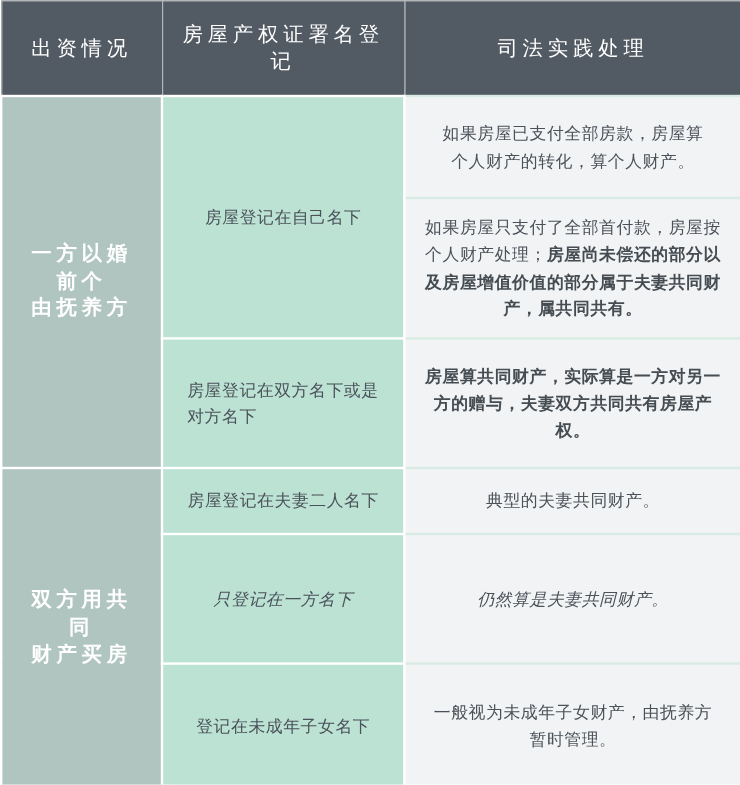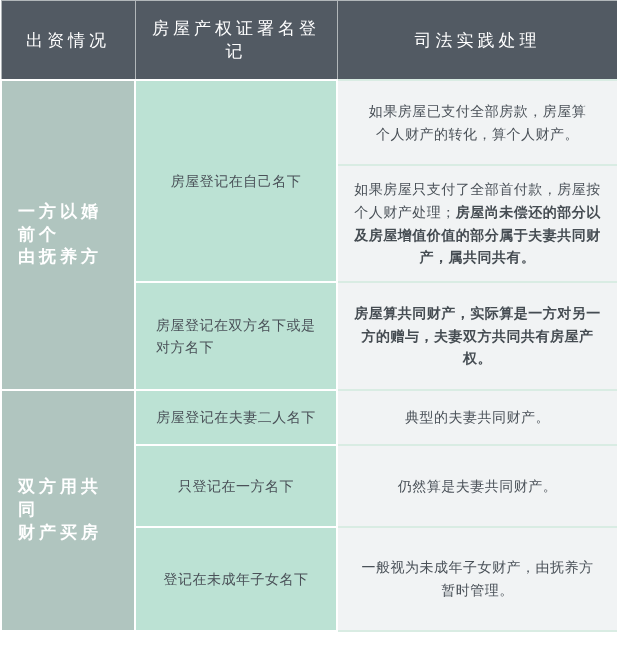--- a/index.html
+++ b/index.html
@@ -25,20 +25,21 @@
   }
   td { vertical-align: middle; }
 
   td.fund {
     background: #b0c5bf;
     color: #ffffff;
     font-weight: bold;
     font-size: 17px;
     letter-spacing: 4px;
     line-height: 1.35;
+    text-align: center;
     border: 2px solid #ffffff;
     padding: 16px;
   }
   td.reg {
     background: #bce2d4;
     color: #4a5158;
     font-size: 14px;
     letter-spacing: 0.5px;
     line-height: 1.6;
     text-align: center;
@@ -104,21 +105,21 @@
         <td class="jud all-bold">房屋算共同财产，实际算是一方对另一方的赠与，夫妻双方共同共有房屋产权。</td>
       </tr>
       <tr style="height:55px;">
         <td class="fund" rowspan="3">
           <span class="line">双方用共同</span>
           <span class="line">财产买房</span>
         </td>
         <td class="reg">房屋登记在夫妻二人名下</td>
         <td class="jud center">典型的夫妻共同财产。</td>
       </tr>
-      <tr style="height:82px;">
+      <tr style="height:108px;font-style:italic;">
         <td class="reg">只登记在一方名下</td>
         <td class="jud center">仍然算是夫妻共同财产。</td>
       </tr>
       <tr style="height:104px;">
         <td class="reg">登记在未成年子女名下</td>
         <td class="jud">
           <span class="line">一般视为未成年子女财产，由抚养方</span>
           <span class="line">暂时管理。</span>
         </td>
       </tr>

